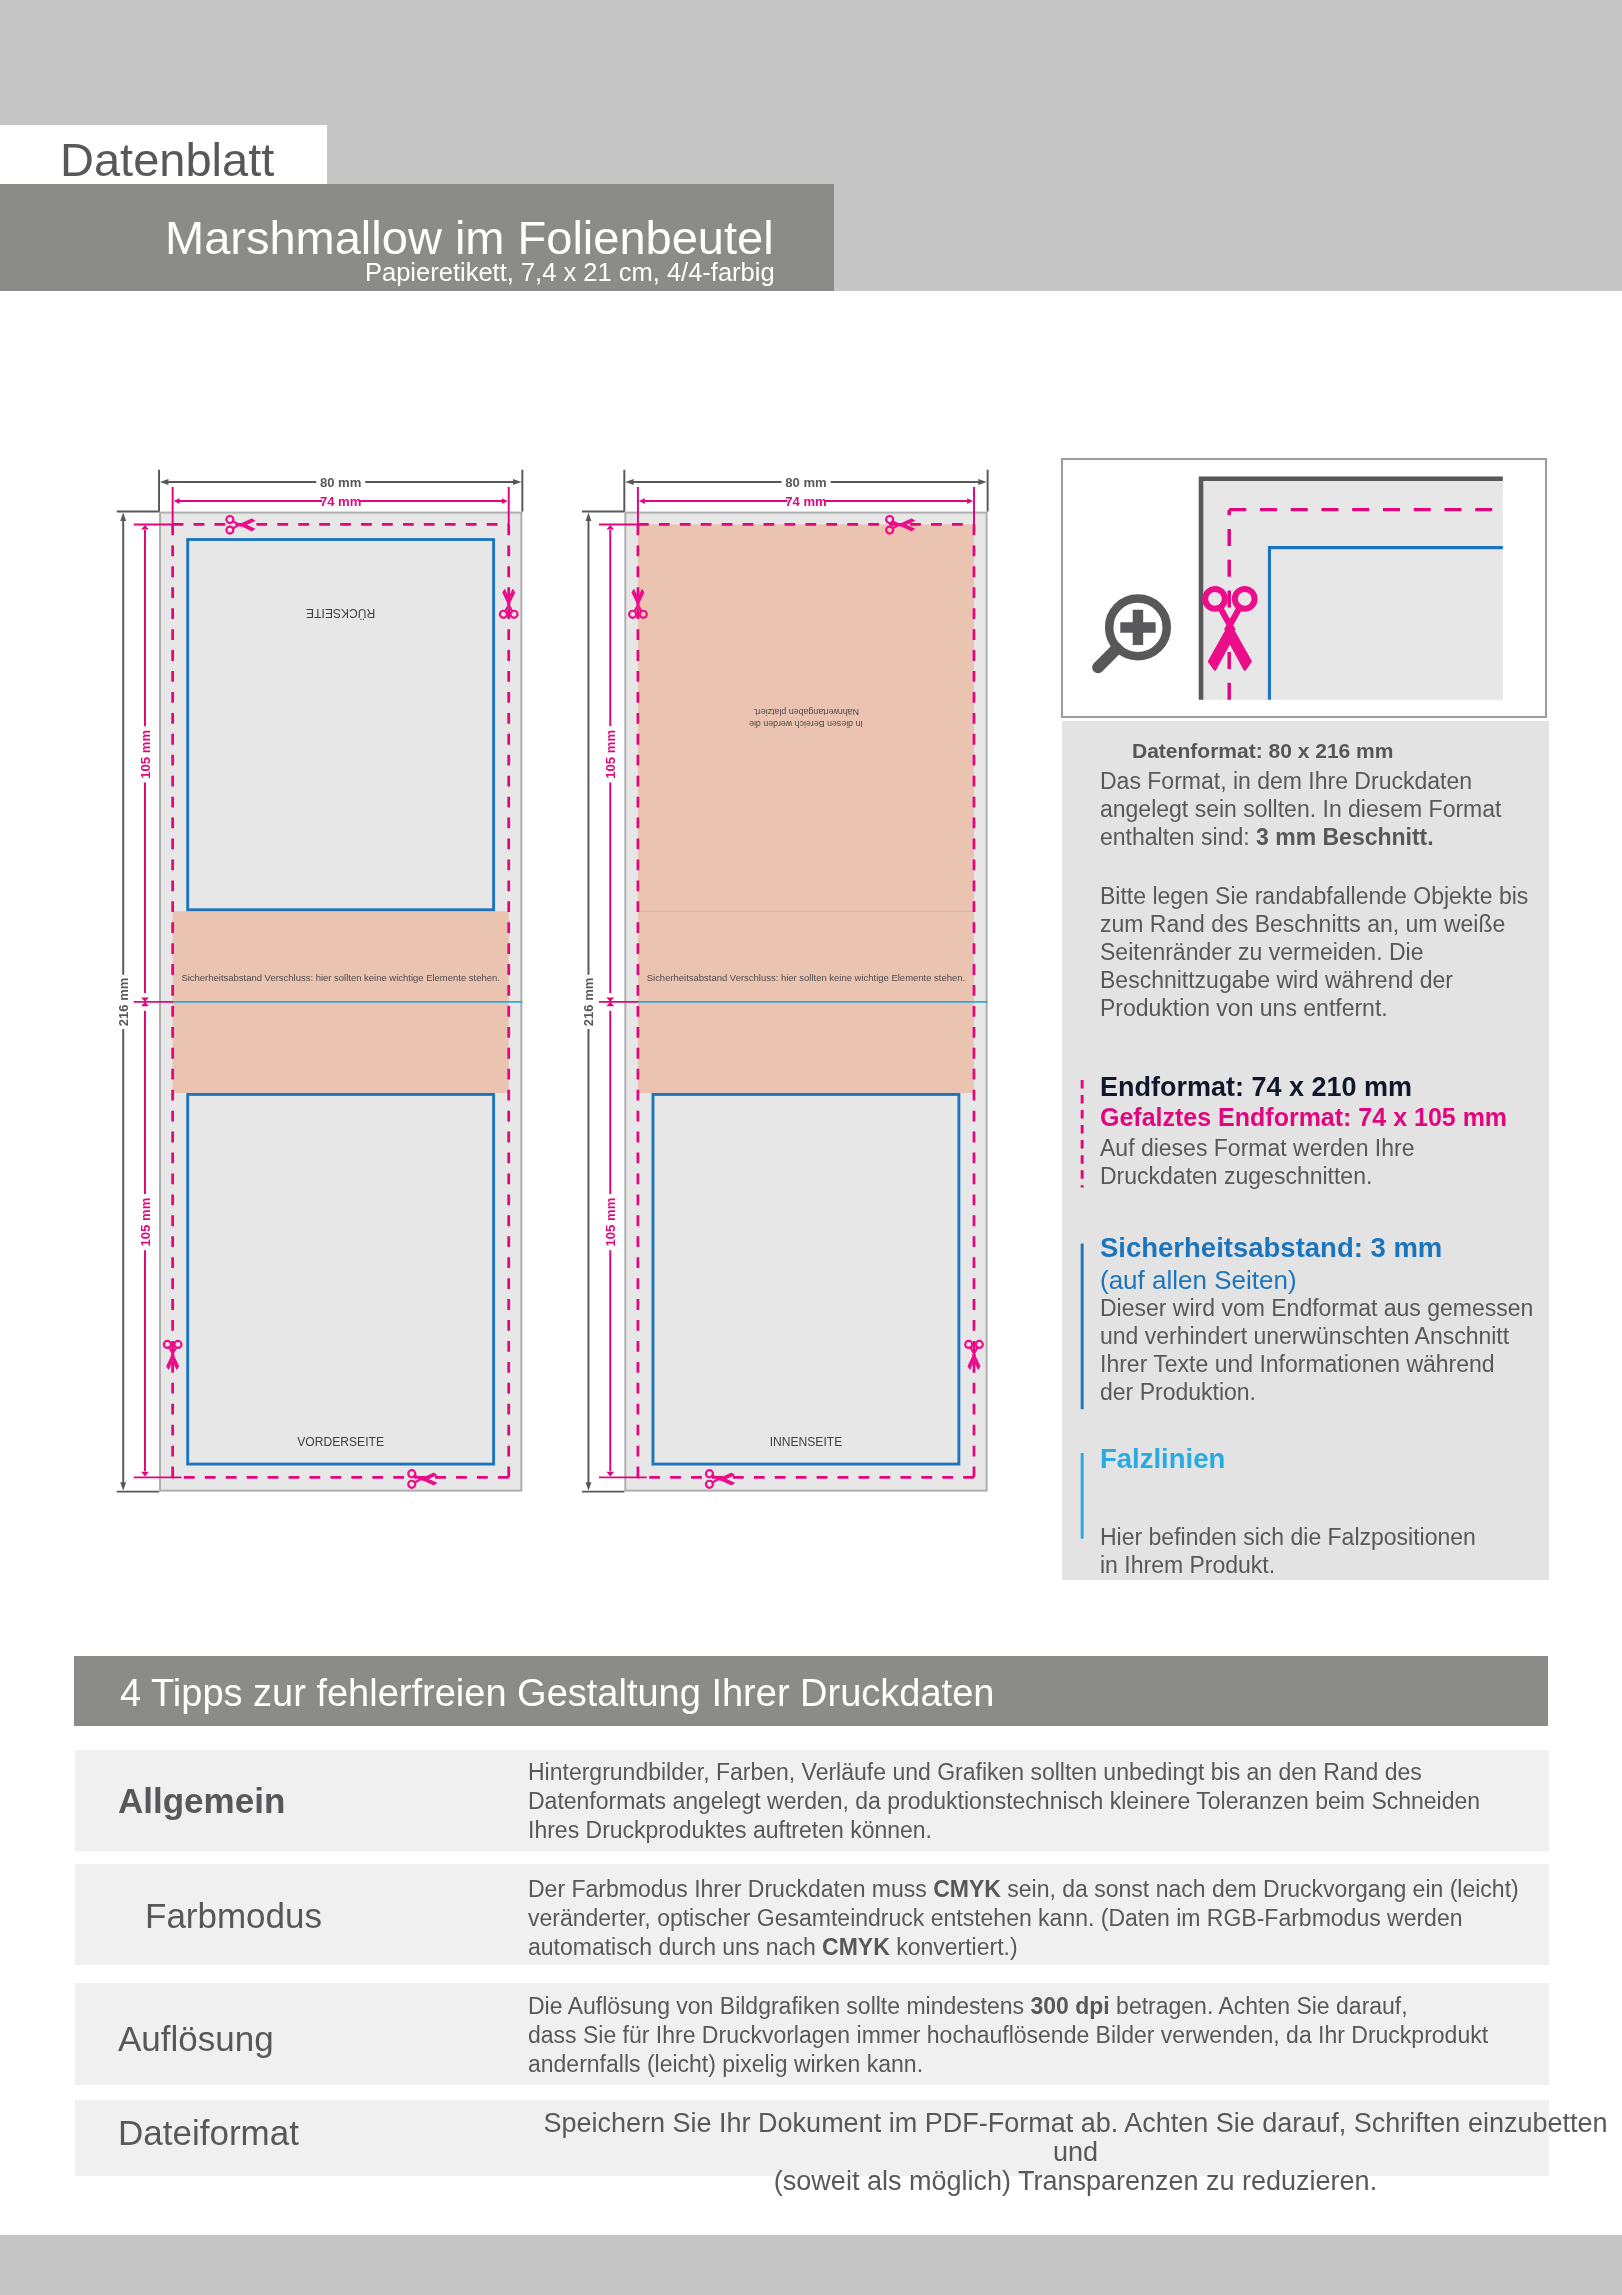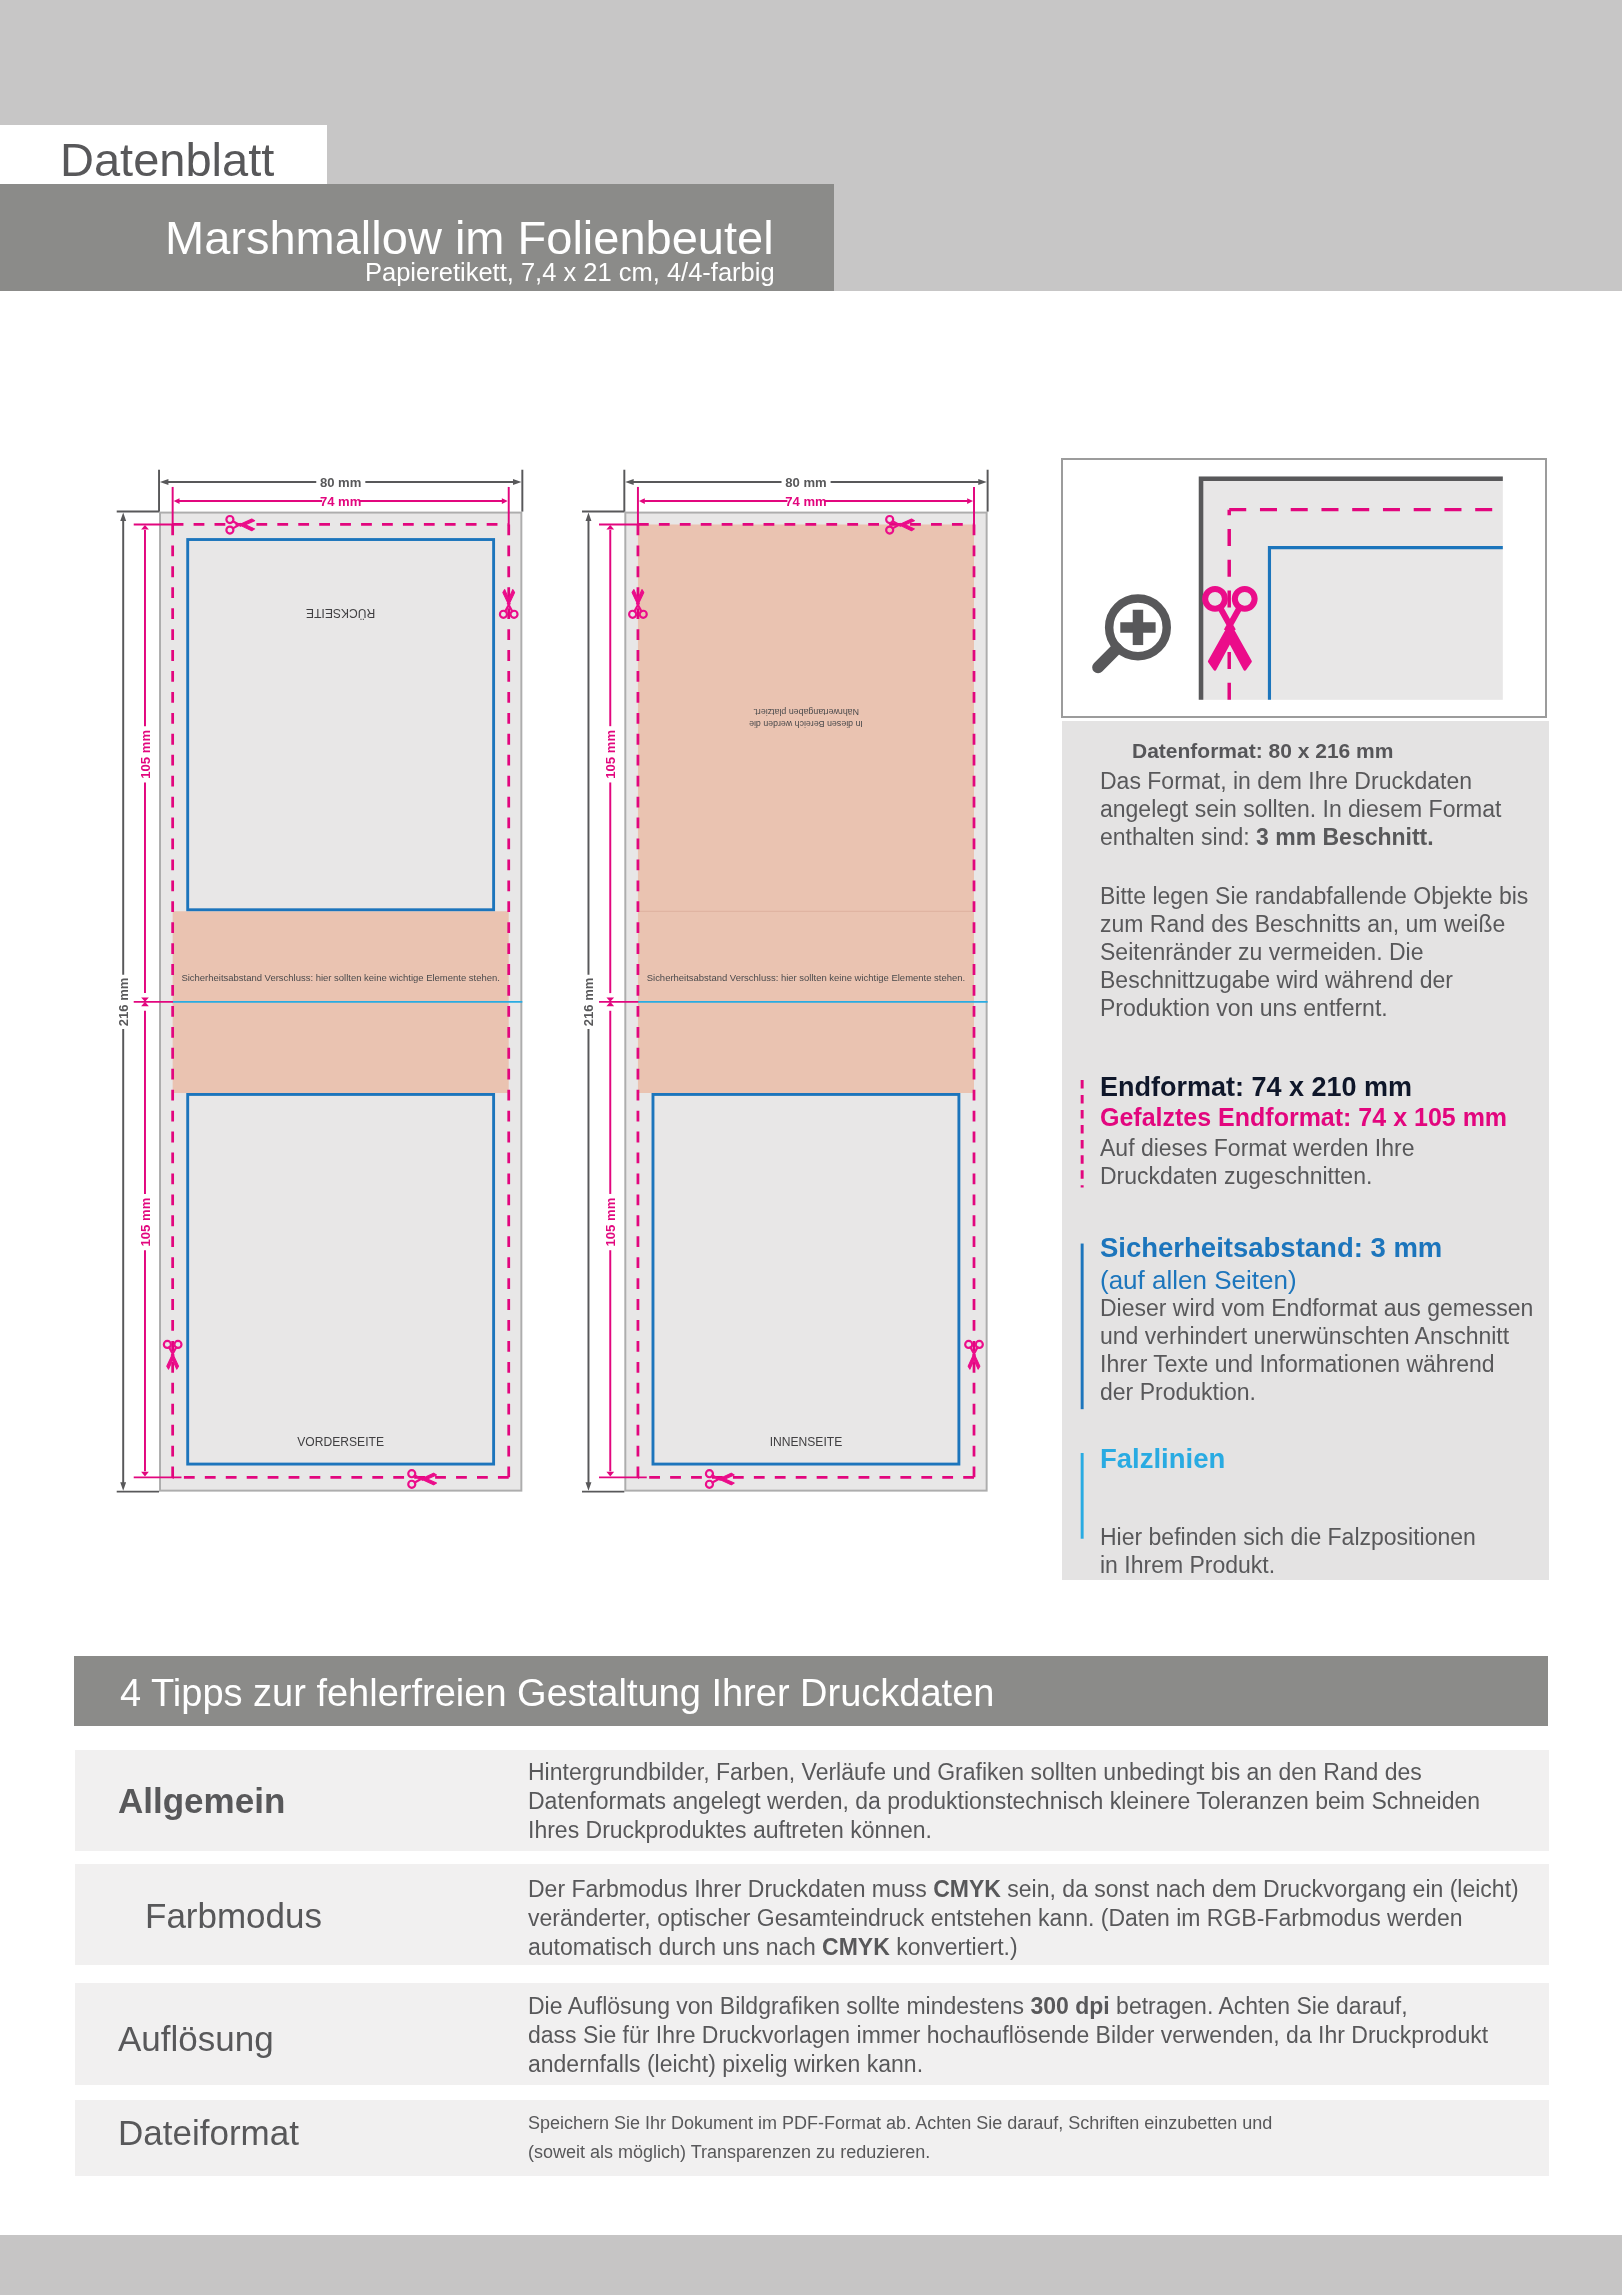--- a/index.html
+++ b/index.html
@@ -66,21 +66,21 @@
 <div class="abs" style="left:75px;top:1983px;width:1474px;height:102px;background:#f1f0f0;"></div>
 
 <div class="abs" style="left:118px;top:2021px;font-size:35px;line-height:35px;color:#58585a;">Auflösung</div>
 
 <div class="abs" style="left:528px;top:1992px;font-size:23px;line-height:29px;color:#58585a;">Die Auflösung von Bildgrafiken sollte mindestens <b>300 dpi</b> betragen. Achten Sie darauf,<br>dass Sie für Ihre Druckvorlagen immer hochauflösende Bilder verwenden, da Ihr Druckprodukt<br>andernfalls (leicht) pixelig wirken kann.</div>
 
 <div class="abs" style="left:75px;top:2100px;width:1474px;height:76px;background:#f1f0f0;"></div>
 
 <div class="abs" style="left:118px;top:2115px;font-size:35px;line-height:35px;color:#58585a;">Dateiformat</div>
 
-<div class="abs" style="left:528px;top:2109px;font-size:18px;line-height:29px;color:#58585a;">Speichern Sie Ihr Dokument im PDF-Format ab. Achten Sie darauf, Schriften einzubetten und<br>(soweit als möglich) Transparenzen zu reduzieren.</div>
+<div class="abs" style="left:528px;top:2109px;font-size:27px;line-height:29px;color:#58585a;text-align:center;">Speichern Sie Ihr Dokument im PDF-Format ab. Achten Sie darauf, Schriften einzubetten und<br>(soweit als möglich) Transparenzen zu reduzieren.</div>
 
 <div class="abs" style="left:0;top:2235px;width:1623px;height:60px;background:#c6c5c5;"></div>
 
 <svg class="abs" style="left:0;top:0;" width="1623" height="2295" viewBox="0 0 2480 3508">
 <defs>
 <g id="sc">
 <circle cx="-17" cy="-8.1" r="5.4" fill="none" stroke="#eb0d8a" stroke-width="3.3"></circle>
 <circle cx="-17" cy="8.1" r="5.4" fill="none" stroke="#eb0d8a" stroke-width="3.3"></circle>
 <path d="M-13.8,-6.2 L0.5,1.8 M-13.8,6.2 L0.5,-1.8" stroke="#eb0d8a" stroke-width="3.3" fill="none"></path>
 <path d="M-0.3,-1.2 L16.4,-9.0 L20.8,-6.2 L2.6,1.9 Z" fill="#eb0d8a" stroke="#eb0d8a" stroke-width="1.6" stroke-linejoin="round"></path>

